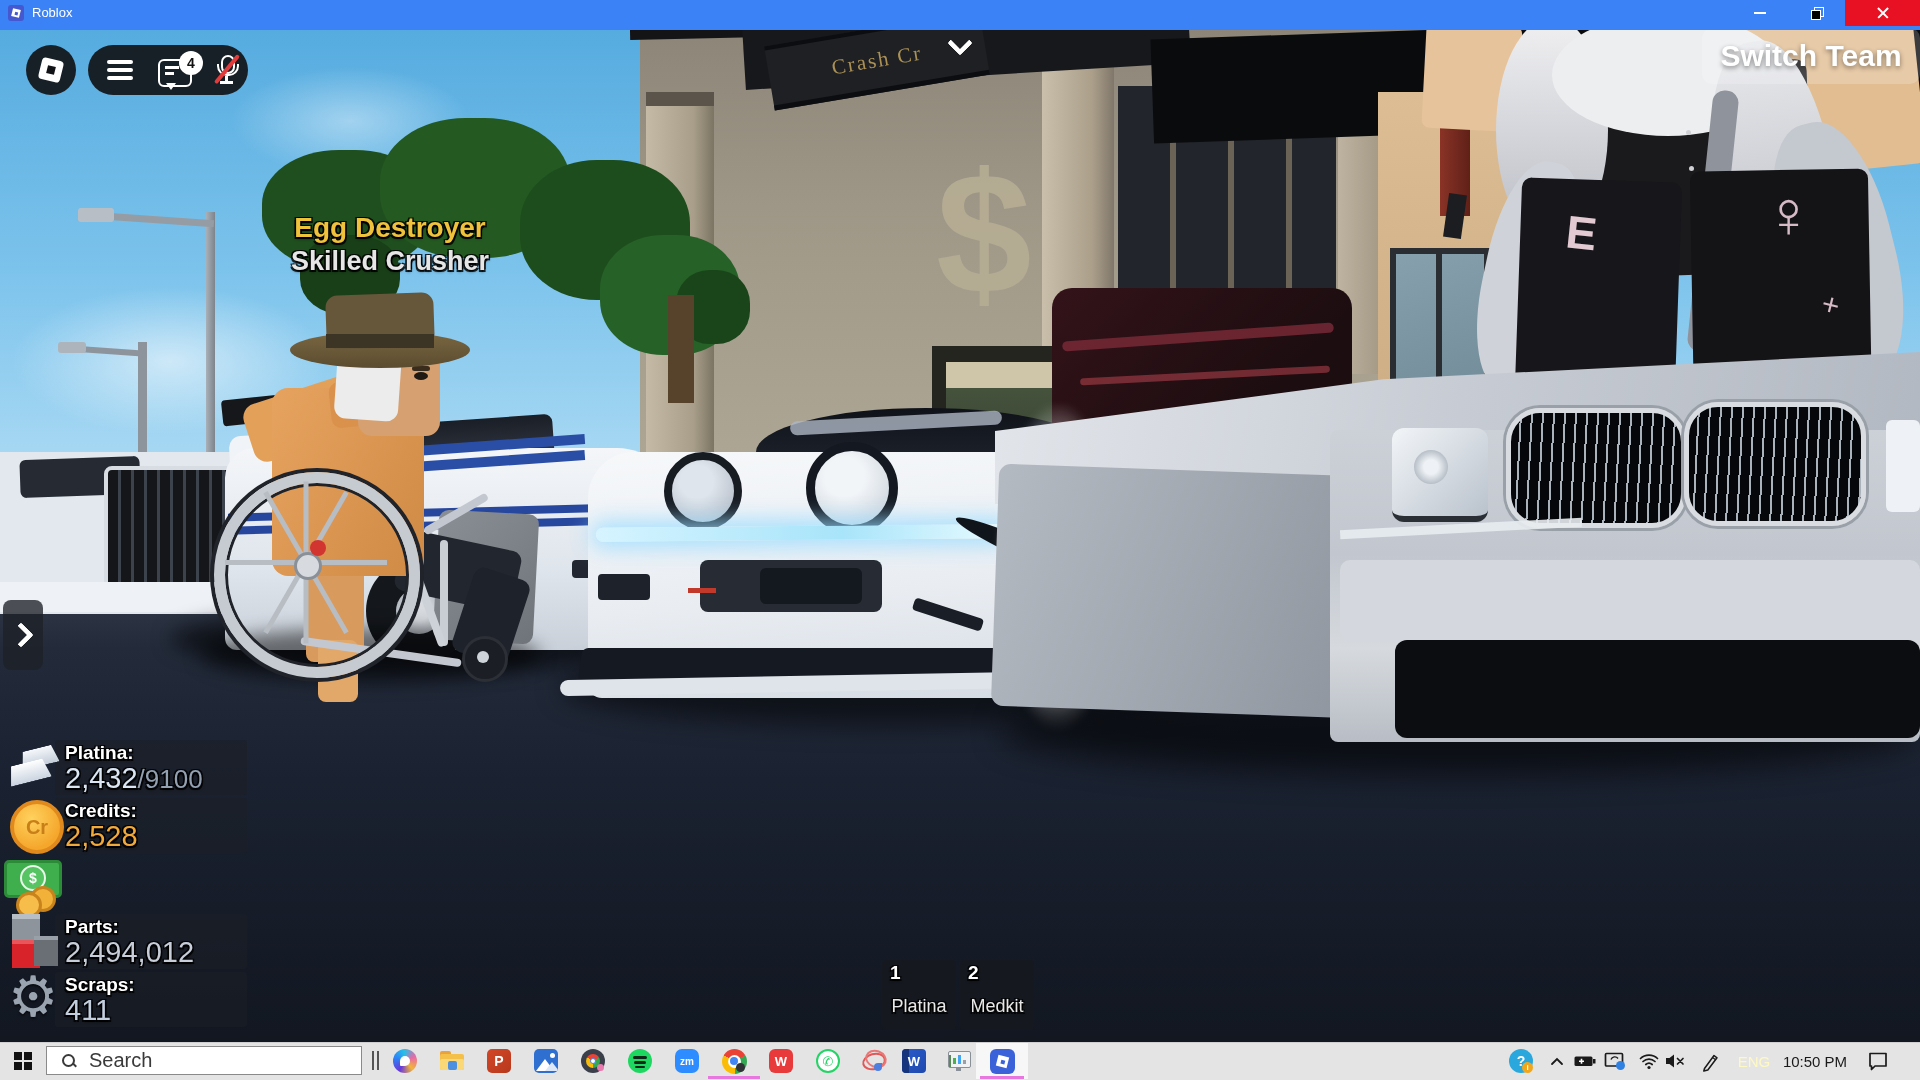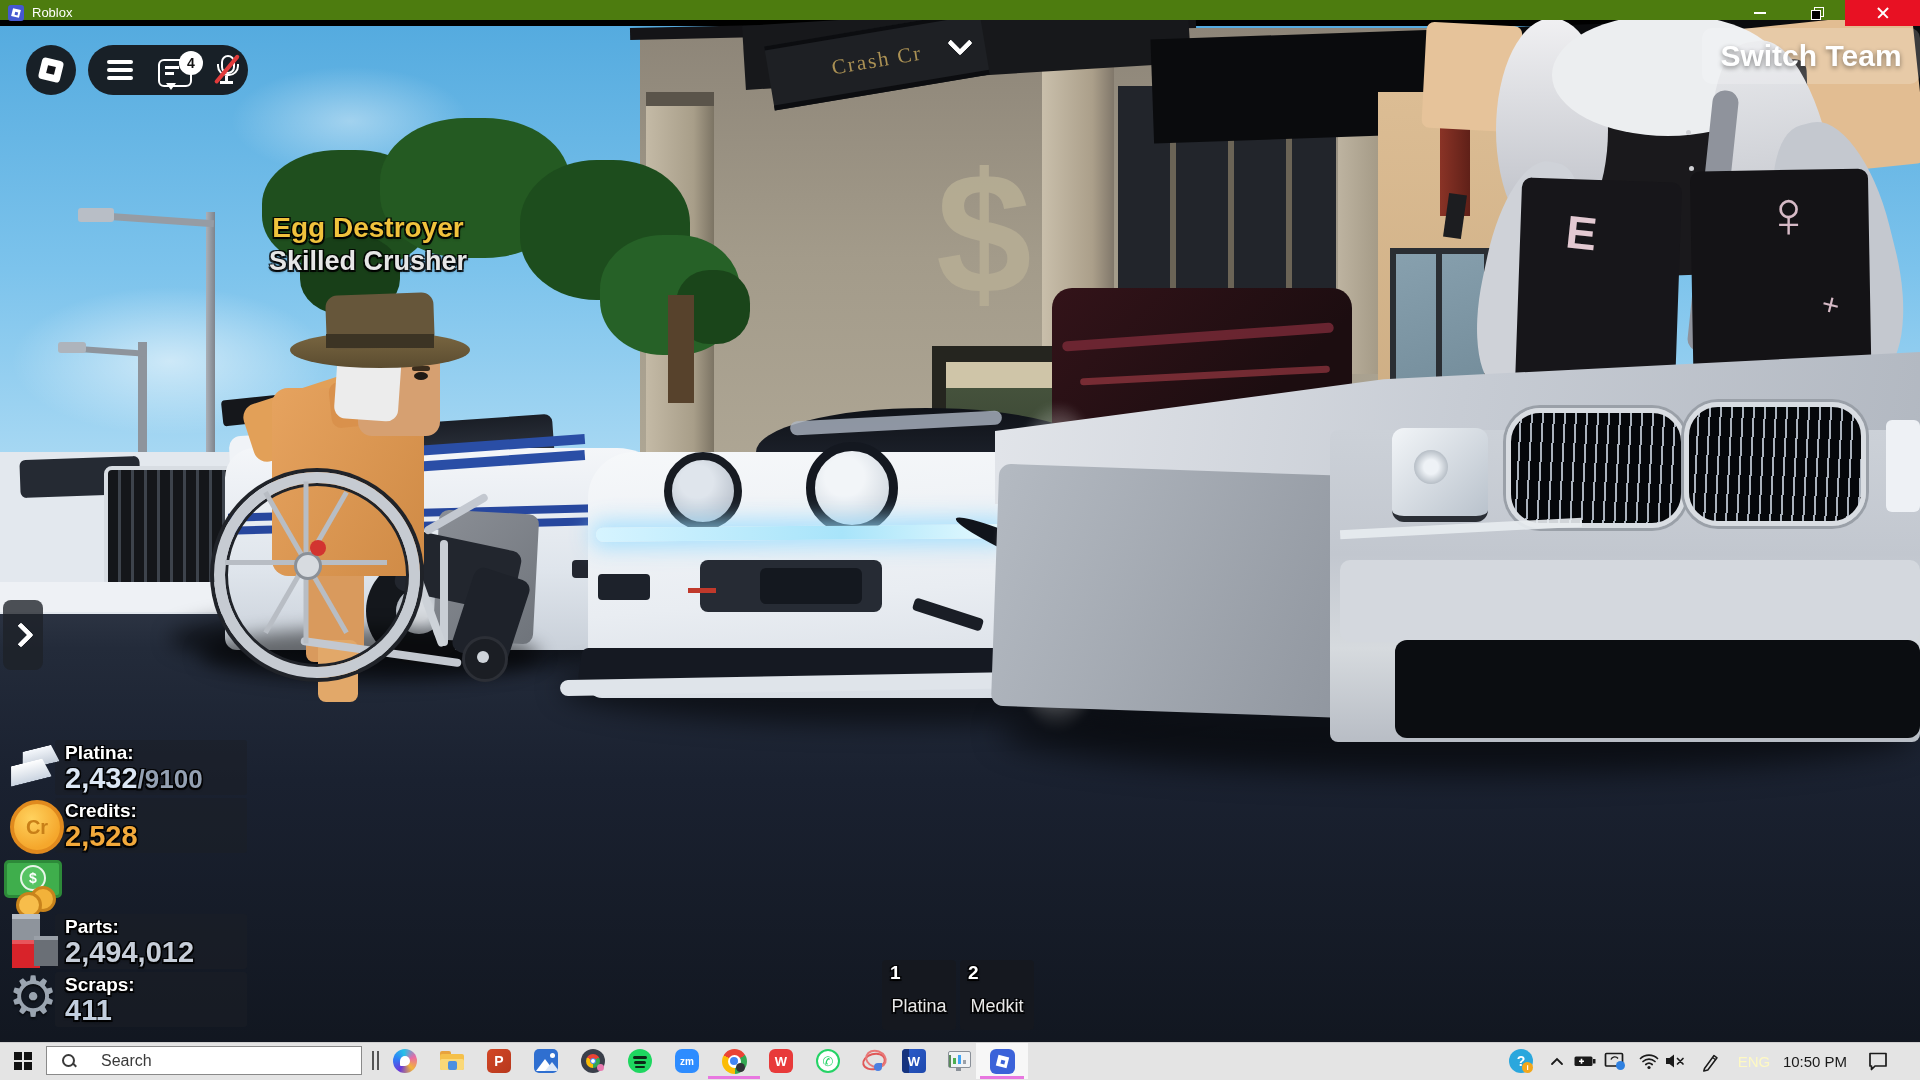--- a/index.html
+++ b/index.html
@@ -2,21 +2,21 @@
 <html><head>
 <meta charset="utf-8">
 <style>
   html,body{margin:0;padding:0;background:#000;}
   .vp{position:relative;width:1920px;height:1080px;overflow:hidden;font-family:"Liberation Sans",sans-serif;}
   .a{position:absolute;}
   .ol{text-shadow:-1.5px -1.5px 0 rgba(0,0,0,.8),1.5px -1.5px 0 rgba(0,0,0,.8),-1.5px 1.5px 0 rgba(0,0,0,.8),1.5px 1.5px 0 rgba(0,0,0,.8),0 2px 3px rgba(0,0,0,.5);}
   .chev{display:inline-block;width:13px;height:13px;border-top:5px solid #fff;border-right:5px solid #fff;border-radius:2px;}
   .hudrow{background:rgba(28,31,38,.55);border-radius:3px;}
   .hudlabel{font-size:19px;font-weight:bold;color:#fff;line-height:20px;}
-  .hudval{font-size:29px;font-weight:bold;line-height:30px;margin-top:32px;}
+  .hudval{font-size:29px;font-weight:normal;line-height:30px;margin-top:32px;}
   .slot{background:rgba(22,25,31,.82);border-radius:4px;color:#e8e8e8;}
   .ic{position:absolute;top:1048px;width:26px;height:26px;display:flex;align-items:center;justify-content:center;}
   .tray{position:absolute;top:1049px;width:24px;height:24px;display:flex;align-items:center;justify-content:center;}
   .wbtn{position:absolute;top:0;height:26px;display:flex;align-items:center;justify-content:center;}
   svg{display:block;}
 </style>
 </head>
 <body>
 
 <div class="vp">
@@ -179,21 +179,21 @@
     <div class="a" style="left:1392px;top:402px;width:96px;height:88px;background:linear-gradient(135deg,#f2f5f8,#b9c2cc);border-radius:12px;border-bottom:6px solid #2a2e35;"></div>
     <div class="a" style="left:1414px;top:424px;width:34px;height:34px;background:radial-gradient(circle,#eef2f6 30%,#8f99a4);border-radius:50%;"></div>
     <div class="a" style="left:1886px;top:394px;width:34px;height:92px;background:#eef1f5;border-radius:6px;"></div>
     <div class="a" style="left:1506px;top:382px;width:170px;height:110px;background:repeating-linear-gradient(93deg,#05070a 0 9px,#aab2bc 9px 11px);border:5px solid #d9dde2;border-radius:34px;box-shadow:0 0 0 3px #9aa0a8;"></div>
     <div class="a" style="left:1684px;top:376px;width:172px;height:114px;background:repeating-linear-gradient(93deg,#05070a 0 9px,#aab2bc 9px 11px);border:5px solid #d9dde2;border-radius:34px;box-shadow:0 0 0 3px #9aa0a8;"></div>
     <div class="a" style="left:1340px;top:498px;width:242px;height:9px;background:#e8ecf0;transform:rotate(-3deg);opacity:.9;"></div>
     <div class="a" style="left:1340px;top:534px;width:580px;height:82px;background:#d4d8de;border-radius:10px;"></div>
     <div class="a" style="left:1395px;top:614px;width:525px;height:98px;background:#0b0d11;border-radius:12px;"></div>
   </div>
 
-  <div class="a" style="left:168px;top:212px;width:400px;text-align:center;">
+  <div class="a" style="left:190px;top:212px;width:400px;text-align:center;">
     <div class="ol" style="font-size:28px;font-weight:bold;color:#f0c23c;">Egg Destroyer</div>
     <div class="ol" style="font-size:27px;font-weight:bold;color:#e6e6e6;margin-top:2px;">Skilled Crusher</div>
   </div>
 
   <div class="a" style="left:26px;top:45px;width:50px;height:50px;background:rgba(18,19,23,.92);border-radius:50%;">
     <div class="a" style="left:14px;top:14px;width:22px;height:22px;background:#fff;border-radius:4px;transform:rotate(14deg);">
       <div class="a" style="left:7px;top:7px;width:8px;height:8px;background:#121317;"></div>
     </div>
   </div>
   <div class="a" style="left:88px;top:45px;width:160px;height:50px;background:rgba(18,19,23,.92);border-radius:25px;">
@@ -276,21 +276,21 @@
 
   <div class="a slot" style="left:882px;top:960px;width:74px;height:70px;">
     <div class="a ol" style="left:8px;top:2px;font-size:19px;font-weight:bold;color:#fff;">1</div>
     <div class="a ol" style="left:0;top:36px;width:74px;text-align:center;font-size:18px;color:#e8e8e8;">Platina</div>
   </div>
   <div class="a slot" style="left:960px;top:960px;width:74px;height:70px;">
     <div class="a ol" style="left:8px;top:2px;font-size:19px;font-weight:bold;color:#fff;">2</div>
     <div class="a ol" style="left:0;top:36px;width:74px;text-align:center;font-size:18px;color:#e8e8e8;">Medkit</div>
   </div>
 
-  <div class="a" style="left:0;top:0;width:1920px;height:20px;background:#4d7c0f;">
+  <div class="a" style="left:0;top:0;width:1920px;height:30px;background:#3b82f6;">
     <div class="a" style="left:8px;top:5px;width:16px;height:16px;background:#4558d0;border-radius:3px;">
       <div class="a" style="left:4px;top:4px;width:8px;height:8px;background:#fff;transform:rotate(14deg);">
         <div class="a" style="left:2.5px;top:2.5px;width:3px;height:3px;background:#4558d0;"></div>
       </div>
     </div>
     <div class="a" style="left:32px;top:5px;font-size:13px;color:#fff;">Roblox</div>
     <div class="wbtn" style="left:1731px;width:57px;">
       <div style="width:12px;height:1.5px;background:#fff;"></div>
     </div>
     <div class="wbtn" style="left:1788px;width:57px;">
@@ -315,21 +315,21 @@
       <div class="a" style="left:9.5px;top:0;width:8px;height:8px;background:#111;"></div>
       <div class="a" style="left:0;top:9.5px;width:8px;height:8px;background:#111;"></div>
       <div class="a" style="left:9.5px;top:9.5px;width:8px;height:8px;background:#111;"></div>
     </div>
   </div>
   <div class="a" style="left:46px;top:1046px;width:316px;height:29px;background:#fff;border:1px solid #8a8a8a;box-sizing:border-box;display:flex;align-items:center;">
     <div style="position:relative;width:16px;height:16px;margin-left:14px;">
       <div class="a" style="left:1px;top:1px;width:9px;height:9px;border:2px solid #3a3a3a;border-radius:50%;"></div>
       <div class="a" style="left:11px;top:11px;width:5px;height:2px;background:#3a3a3a;transform:rotate(45deg);"></div>
     </div>
-    <span style="margin-left:24px;font-size:16px;color:#3a3a3a;">Search</span>
+    <span style="margin-left:12px;font-size:20px;color:#3a3a3a;">Search</span>
   </div>
   <div class="a" style="left:372px;top:1051px;width:1.5px;height:19px;background:#555;"></div>
   <div class="a" style="left:377px;top:1051px;width:1.5px;height:19px;background:#555;"></div>
 
   <div class="ic" style="left:392px;">
     <div style="width:24px;height:24px;border-radius:50%;background:conic-gradient(from 210deg,#6a39d8,#2f7cf6,#25c0e8,#e86aa6,#f2b53a,#6a39d8);position:relative;">
       <div class="a" style="left:7px;top:7px;width:10px;height:10px;background:#fff;border-radius:50% 50% 50% 10%;"></div>
     </div>
   </div>
   <div class="ic" style="left:439px;">

